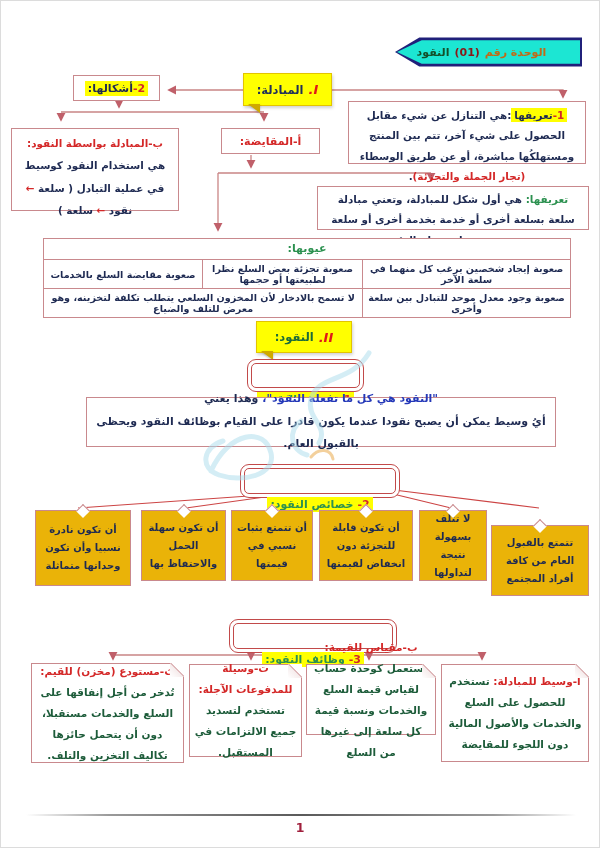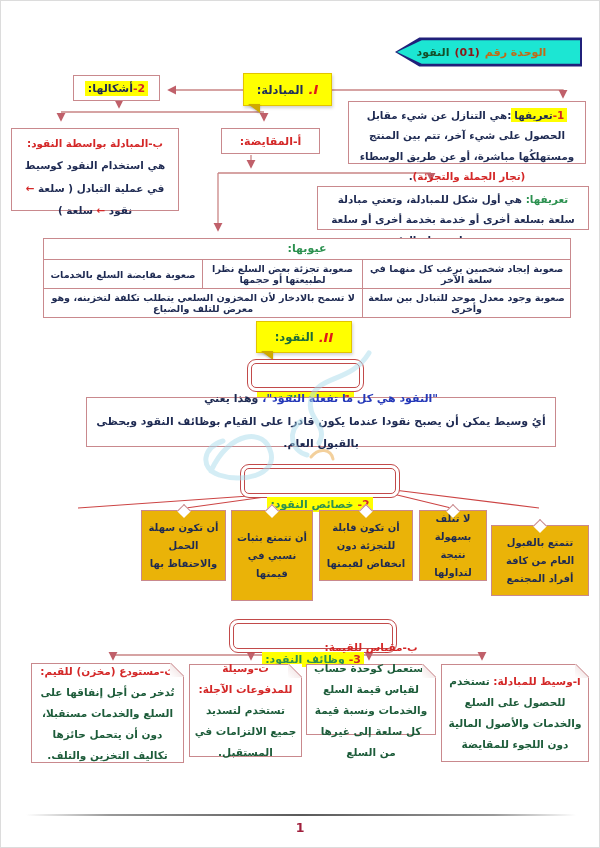--- a/index.html
+++ b/index.html
@@ -186,27 +186,31 @@
     <span>تتمتع بالقبول العام من كافة أفراد المجتمع</span>
   </div>
   <div class="kbox" style="left:418px;top:509px;width:68px;height:71px">
     <span class="tail"></span>
     <span>لا تتلف بسهولة نتيجة لتداولها</span>
   </div>
   <div class="kbox" style="left:318px;top:509px;width:94px;height:71px">
     <span class="tail"></span>
     <span>أن تكون قابلة للتجزئة دون انخفاض لقيمتها</span>
   </div>
-  <div class="kbox" style="left:230px;top:509px;width:82px;height:91px">
+  <div class="kbox" style="left:230px;top:509px;width:82px;height:71px">
     <span class="tail"></span>
     <span>أن تتمتع بثبات نسبي في قيمتها</span>
   </div>
   <div class="kbox" style="left:140px;top:509px;width:85px;height:71px">
     <span class="tail"></span>
     <span>أن تكون سهلة الحمل والاحتفاظ بها</span>
+  </div>
+  <div class="kbox" style="left:34px;top:509px;width:96px;height:76px">
+    <span class="tail"></span>
+    <span>أن تكون نادرة نسبيا وأن تكون وحداتها متماثلة</span>
   </div>
 
   <div class="plaque" style="left:228px;top:618px;width:168px;height:34px">
     <span class="hl"><span class="red">3-</span> <span class="green">وظائف النقود:</span></span>
   </div>
 
   <div class="fbox" style="left:440px;top:663px;width:148px;height:98px">
     <span class="fold"></span>
     <span class="inner"><span class="red">أ-وسيط للمبادلة:</span><span class="fgreen"> تستخدم للحصول على السلع والخدمات والأصول المالية دون اللجوء للمقايضة</span></span>
   </div>

